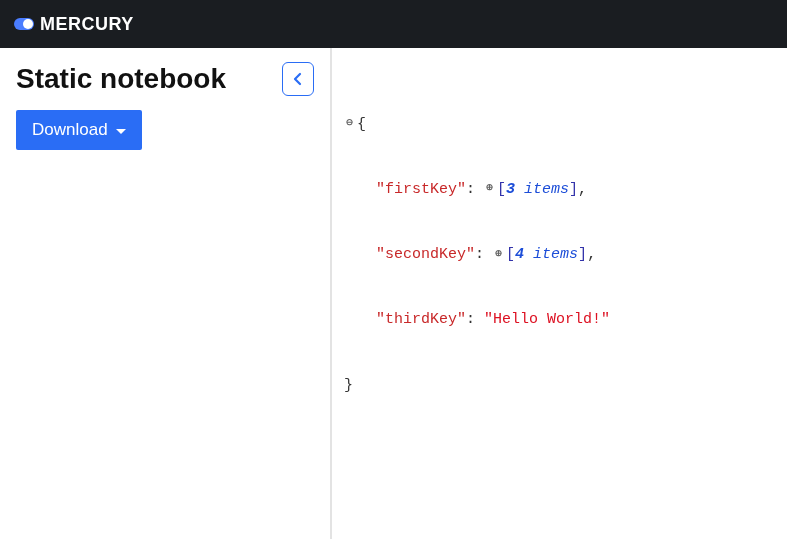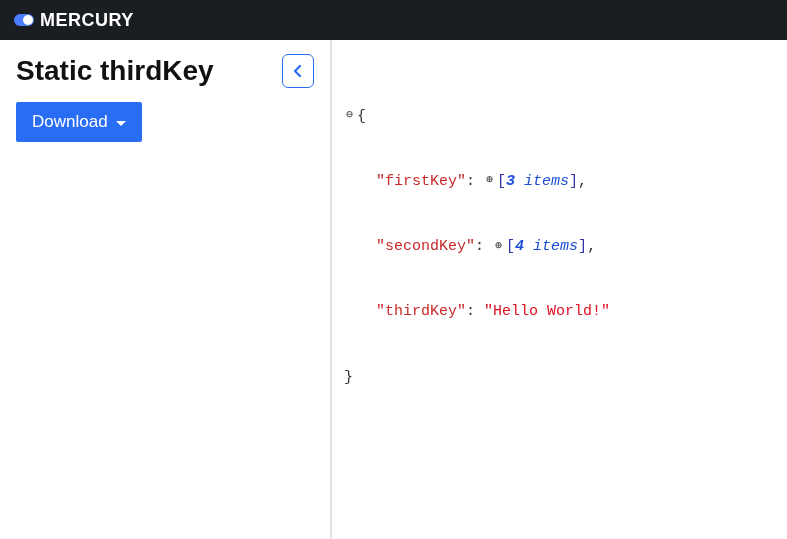--- a/index.html
+++ b/index.html
@@ -10,21 +10,21 @@
       overflow: hidden;
       background: #fff;
     }
     .app {
       display: flex;
       flex-direction: column;
       width: 100%;
       height: 100%;
     }
     .header {
-      height: 40px;
+      height: 48px;
       background: #1a1d21;
       display: flex;
       align-items: center;
       padding: 0 14px;
     }
     .logo {
       display: flex;
       align-items: center;
       gap: 6px;
     }
@@ -148,21 +148,21 @@
   <div class="header">
     <div class="logo">
       <span class="logo-icon"></span>
       <span class="logo-text">MERCURY</span>
     </div>
   </div>
 
   <div class="body">
     <aside class="sidebar">
       <div class="sidebar-top">
-        <h1 class="page-title">Static thirdKey</h1>
+        <h1 class="page-title">Static notebook</h1>
         <button class="collapse-btn">
           <svg width="10" height="14" viewBox="0 0 10 14" fill="none" stroke="currentColor" stroke-width="2.2" stroke-linecap="round" stroke-linejoin="round">
               <polyline points="7 2 2 7 7 12"></polyline>
             </svg>
         </button>
       </div>
       <div>
         <button class="download-btn">
           <span>Download</span>
           <span class="caret-down"></span>

